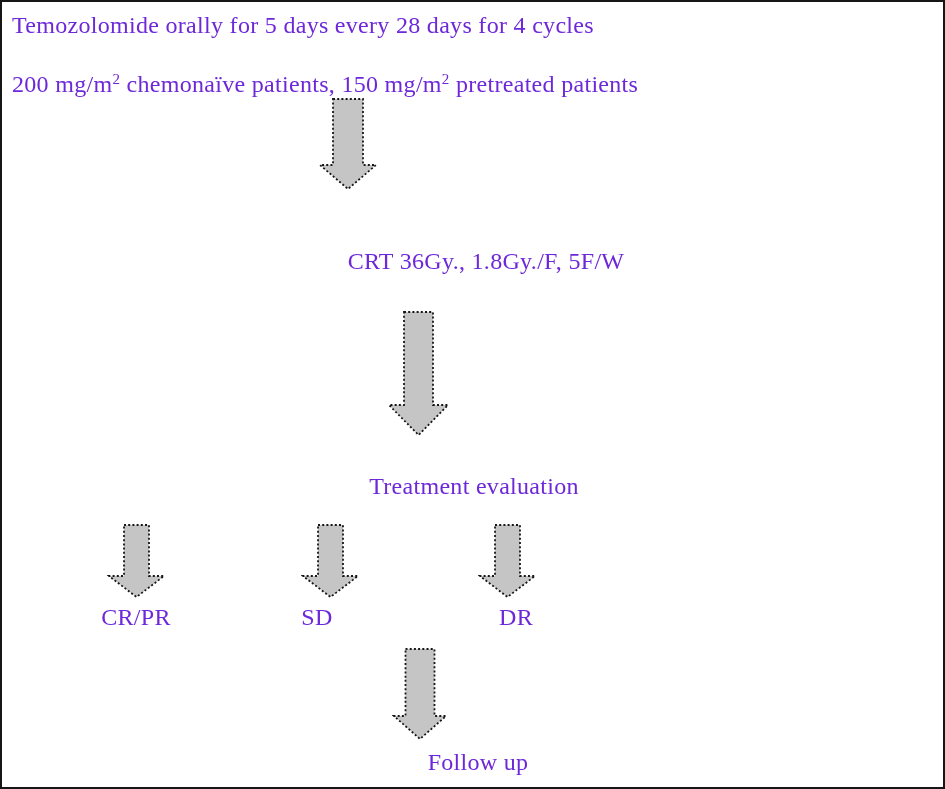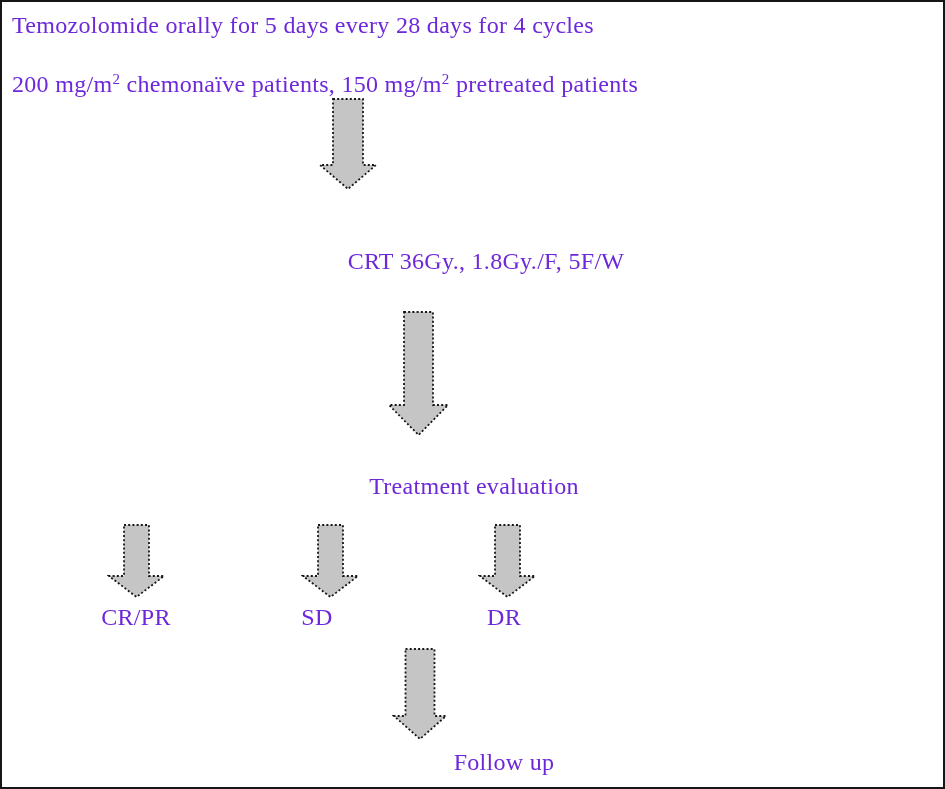--- a/index.html
+++ b/index.html
@@ -38,23 +38,23 @@
   .header2      { left: 10px;  top: 68px;  }
   .arrow-1      { left: 316px; top: 95px;  }
   .crt-label    { left: 484px; top: 245px; }
   .arrow-2      { left: 385px; top: 308px; }
   .eval-label   { left: 472px; top: 470px; }
   .arrow-sm-a   { left: 105px; top: 521px; }
   .arrow-sm-b   { left: 299px; top: 521px; }
   .arrow-sm-c   { left: 476px; top: 521px; }
   .outcome-a    { left: 134px; top: 601px; }
   .outcome-b    { left: 315px; top: 601px; }
-  .outcome-c    { left: 502px; top: 601px; }
+  .outcome-c    { left: 514px; top: 601px; }
   .arrow-3      { left: 390px; top: 645px; }
-  .follow-label { left: 502px; top: 746px; }
+  .follow-label { left: 476px; top: 746px; }
 </style>
 </head>
 <body>
 
 <div class="canvas">
 
   <div class="txt header1">Temozolomide orally for 5 days every 28 days for 4 cycles</div>
 
   <div class="txt header2"><span>200 mg/m</span><sup>2</sup><span> chemonaïve patients, 150 mg/m</span><sup>2</sup><span> pretreated patients</span></div>
 

